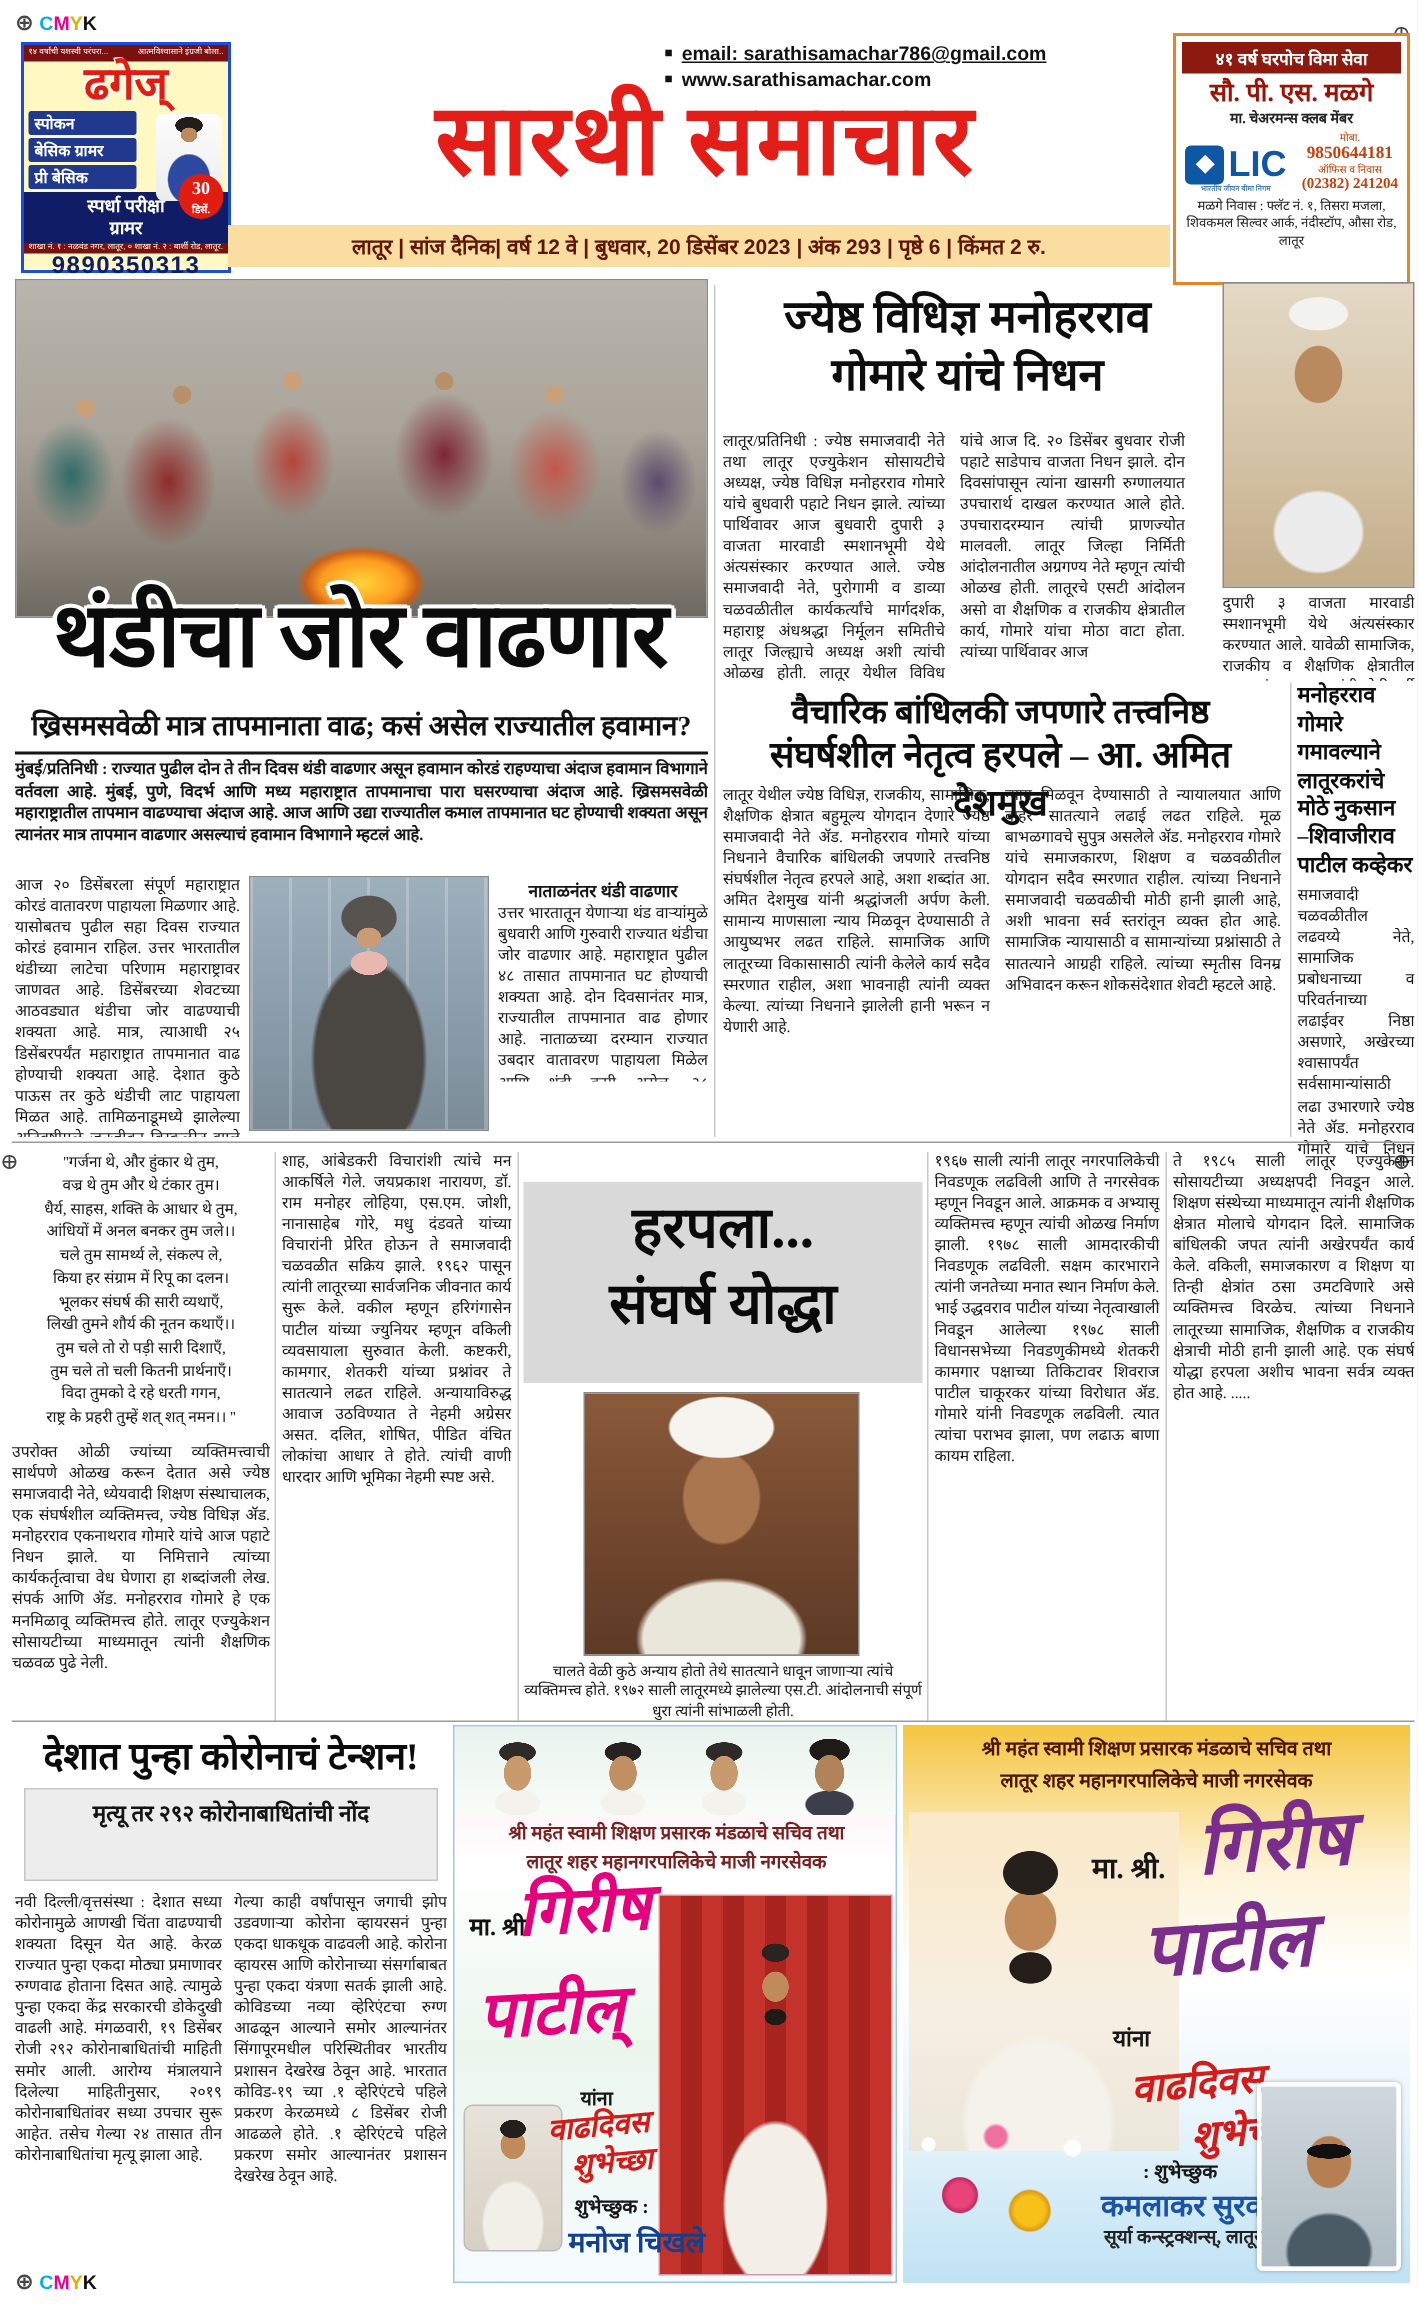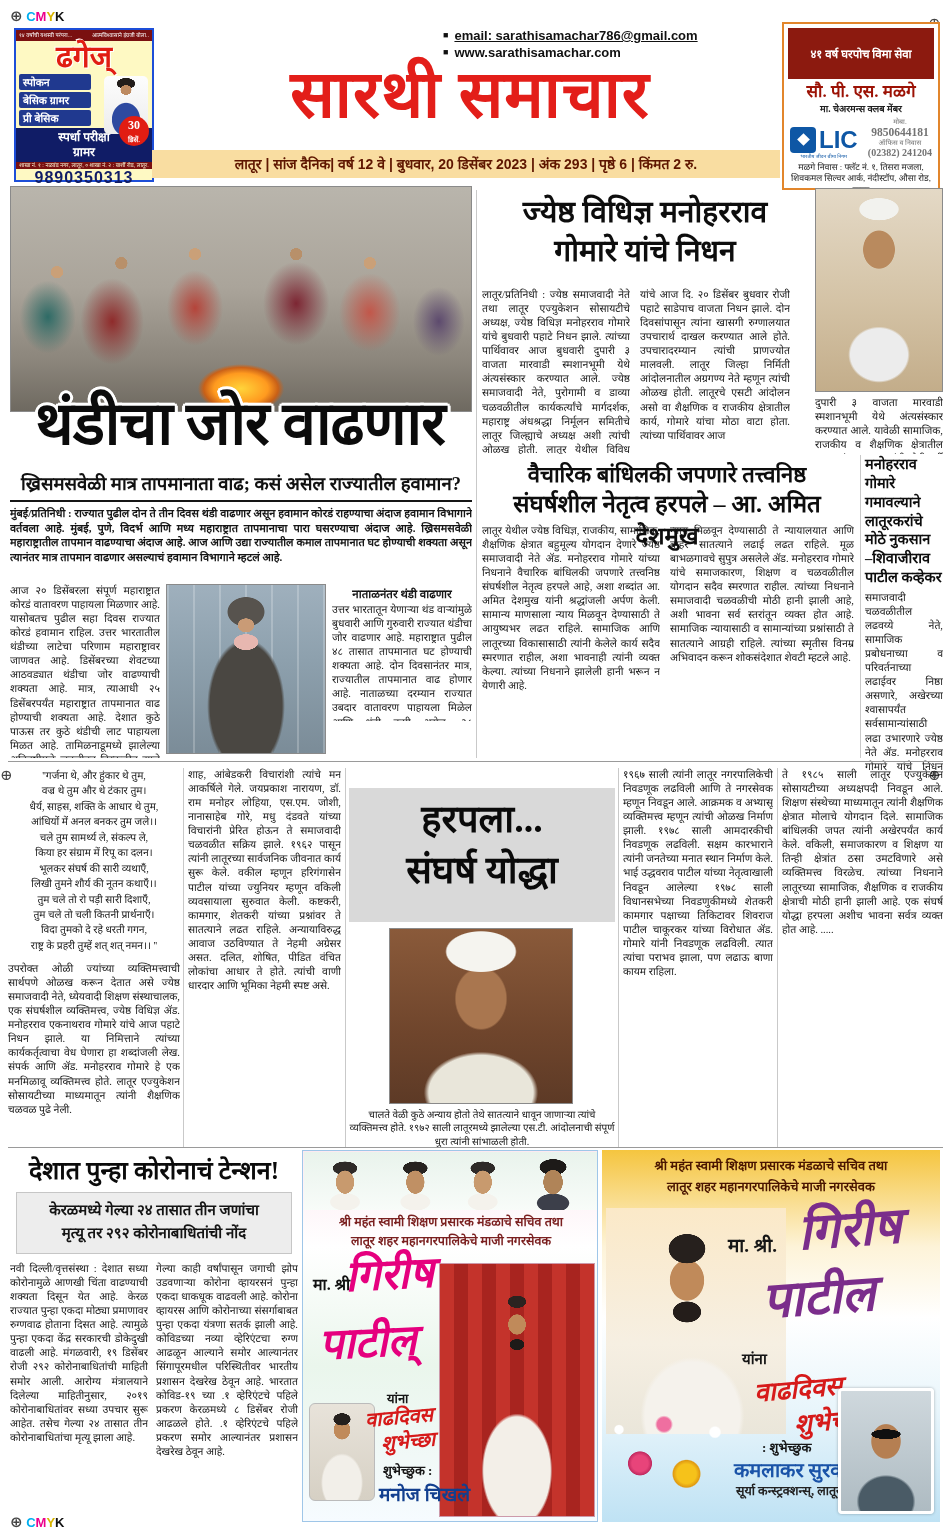--- a/index.html
+++ b/index.html
@@ -29,29 +29,29 @@
   .coach .branch{background:#7a1010;color:#ffd;font-size:5.5px;text-align:center;line-height:1.3}
   .badge20{position:absolute;right:3px;bottom:34px;width:30px;height:30px;background:#e11d12;color:#fff;border-radius:50%;
            text-align:center;font-weight:bold;font-size:12px;line-height:1.05;padding-top:3px;box-sizing:border-box}
   .ph-coach{position:absolute;right:4px;top:46px;width:44px;height:58px;border-radius:5px;
      background:radial-gradient(9px 8px at 50% 24%,#bd8a60 0 60%,transparent 62%),
                 radial-gradient(15px 9px at 50% 13%,#221d1a 0 60%,transparent 62%),
                 radial-gradient(22px 26px at 50% 75%,#2e4aa0 0 62%,transparent 66%),
                 linear-gradient(#fdfdfd,#ececec)}
   
   .lic{background:#fff;border:2px solid #e2862c;box-sizing:border-box}
-  .lic .band{background:#8c1a0f;color:#fff;font-weight:bold;font-size:11.5px;text-align:center;padding:18px 0;margin:4px}
+  .lic .band{background:#8c1a0f;color:#fff;font-weight:bold;font-size:11.5px;text-align:center;padding:3px 0;margin:4px}
   .lic .nm{color:#9c1205;font-size:17px;font-weight:bold;text-align:center;line-height:1.1}
   .lic .desig{font-size:9.5px;font-weight:bold;text-align:center;color:#222}
   .lic-row{display:flex;align-items:flex-end;justify-content:space-between;padding:3px 6px}
   .lic-logo{display:flex;align-items:center;gap:3px}
   .lic-box{width:26px;height:26px;background:#0e57a5;border-radius:4px;display:flex;align-items:center;justify-content:center}
   .lic-box i{display:block;width:9px;height:9px;background:#fff;transform:rotate(45deg)}
   .lic-word{color:#0e57a5;font-size:24px;font-weight:bold;font-family:"Liberation Sans",sans-serif}
-  .lic-nums{text-align:center;color:#737373;line-height:1.15}
+  .lic-nums{text-align:center;color:#c2410c;line-height:1.15}
   .lic-nums .lbl{font-size:7px}
   .lic-nums .big{font-size:11.5px;font-weight:bold}
   .lic .addr{font-size:8.8px;text-align:center;color:#222;line-height:1.35;padding:0 4px}
   .lic .tiny{font-size:5px;color:#0e57a5;text-align:center;line-height:1}
   
   .ph{border:1px solid #8a8a8a;box-sizing:border-box}
   .ph-fire{background:
      radial-gradient(60px 34px at 50% 90%,#ffd43a 0%,#ff9a1f 45%,rgba(214,92,8,.85) 62%,rgba(214,92,8,0) 72%),
      radial-gradient(10px 10px at 10% 38%,#caa078 0 60%,transparent 62%),
      radial-gradient(10px 10px at 24% 34%,#b8906a 0 60%,transparent 62%),
@@ -304,21 +304,20 @@
 
   <div class="abs rule-v" style="left:618px;top:768px;height:380px"></div>
   <div class="abs body" style="left:623px;top:768px;width:150px;height:380px">१९६७ साली त्यांनी लातूर नगरपालिकेची निवडणूक लढविली आणि ते नगरसेवक म्हणून निवडून आले. आक्रमक व अभ्यासू व्यक्तिमत्त्व म्हणून त्यांची ओळख निर्माण झाली. १९७८ साली आमदारकीची निवडणूक लढविली. सक्षम कारभाराने त्यांनी जनतेच्या मनात स्थान निर्माण केले. भाई उद्धवराव पाटील यांच्या नेतृत्वाखाली निवडून आलेल्या १९७८ साली विधानसभेच्या निवडणुकीमध्ये शेतकरी कामगार पक्षाच्या तिकिटावर शिवराज पाटील चाकूरकर यांच्या विरोधात ॲड. गोमारे यांनी निवडणूक लढविली. त्यात त्यांचा पराभव झाला, पण लढाऊ बाणा कायम राहिला.</div>
   <div class="abs rule-v" style="left:777px;top:768px;height:380px"></div>
   <div class="abs body" style="left:782px;top:768px;width:161px;height:318px">ते १९८५ साली लातूर एज्युकेशन सोसायटीच्या अध्यक्षपदी निवडून आले. शिक्षण संस्थेच्या माध्यमातून त्यांनी शैक्षणिक क्षेत्रात मोलाचे योगदान दिले. सामाजिक बांधिलकी जपत त्यांनी अखेरपर्यंत कार्य केले. वकिली, समाजकारण व शिक्षण या तिन्ही क्षेत्रांत ठसा उमटविणारे असे व्यक्तिमत्त्व विरळेच. त्यांच्या निधनाने लातूरच्या सामाजिक, शैक्षणिक व राजकीय क्षेत्राची मोठी हानी झाली आहे. एक संघर्ष योद्धा हरपला अशीच भावना सर्वत्र व्यक्त होत आहे. .....</div>
 
   <div class="abs rule-h" style="left:8px;top:1147px;width:935px;height:1px;background:#9a9a9a"></div>
 
   <div class="abs corona-head" style="left:10px;top:1152px;width:288px">देशात पुन्हा कोरोनाचं टेन्शन!</div>
   <div class="abs corona-box" style="left:16px;top:1192px;width:276px;height:62px;padding-top:6px;box-sizing:border-box">
-    <div>केरळमध्ये गेल्या २४ तासात तीन जणांचा</div>
     <div>मृत्यू तर २९२ कोरोनाबाधितांची नोंद</div>
   </div>
   <div class="abs body" style="left:10px;top:1262px;width:138px;height:262px">नवी दिल्ली/वृत्तसंस्था : देशात सध्या कोरोनामुळे आणखी चिंता वाढण्याची शक्यता दिसून येत आहे. केरळ राज्यात पुन्हा एकदा मोठ्या प्रमाणावर रुग्णवाढ होताना दिसत आहे. त्यामुळे पुन्हा एकदा केंद्र सरकारची डोकेदुखी वाढली आहे. मंगळवारी, १९ डिसेंबर रोजी २९२ कोरोनाबाधितांची माहिती समोर आली. आरोग्य मंत्रालयाने दिलेल्या माहितीनुसार, २०१९ कोरोनाबाधितांवर सध्या उपचार सुरू आहेत. तसेच गेल्या २४ तासात तीन कोरोनाबाधितांचा मृत्यू झाला आहे.</div>
   <div class="abs body" style="left:156px;top:1262px;width:142px;height:262px">गेल्या काही वर्षांपासून जगाची झोप उडवणाऱ्या कोरोना व्हायरसनं पुन्हा एकदा धाकधूक वाढवली आहे. कोरोना व्हायरस आणि कोरोनाच्या संसर्गाबाबत पुन्हा एकदा यंत्रणा सतर्क झाली आहे. कोविडच्या नव्या व्हेरिएंटचा रुग्ण आढळून आल्याने समोर आल्यानंतर सिंगापूरमधील परिस्थितीवर भारतीय प्रशासन देखरेख ठेवून आहे. भारतात कोविड-१९ च्या .१ व्हेरिएंटचे पहिले प्रकरण केरळमध्ये ८ डिसेंबर रोजी आढळले होते. .१ व्हेरिएंटचे पहिले प्रकरण समोर आल्यानंतर प्रशासन देखरेख ठेवून आहे.</div>
 
   <div class="abs ad-c" style="left:302px;top:1150px;width:296px;height:372px">
     <div class="strip-photos" style="position:absolute;left:1px;top:1px;width:293px;height:58px"></div>
     <div class="hdr" style="position:absolute;left:4px;top:62px;width:288px">
       <span>श्री महंत स्वामी शिक्षण प्रसारक मंडळाचे सचिव तथा</span><br>
       <span>लातूर शहर महानगरपालिकेचे माजी नगरसेवक</span>

